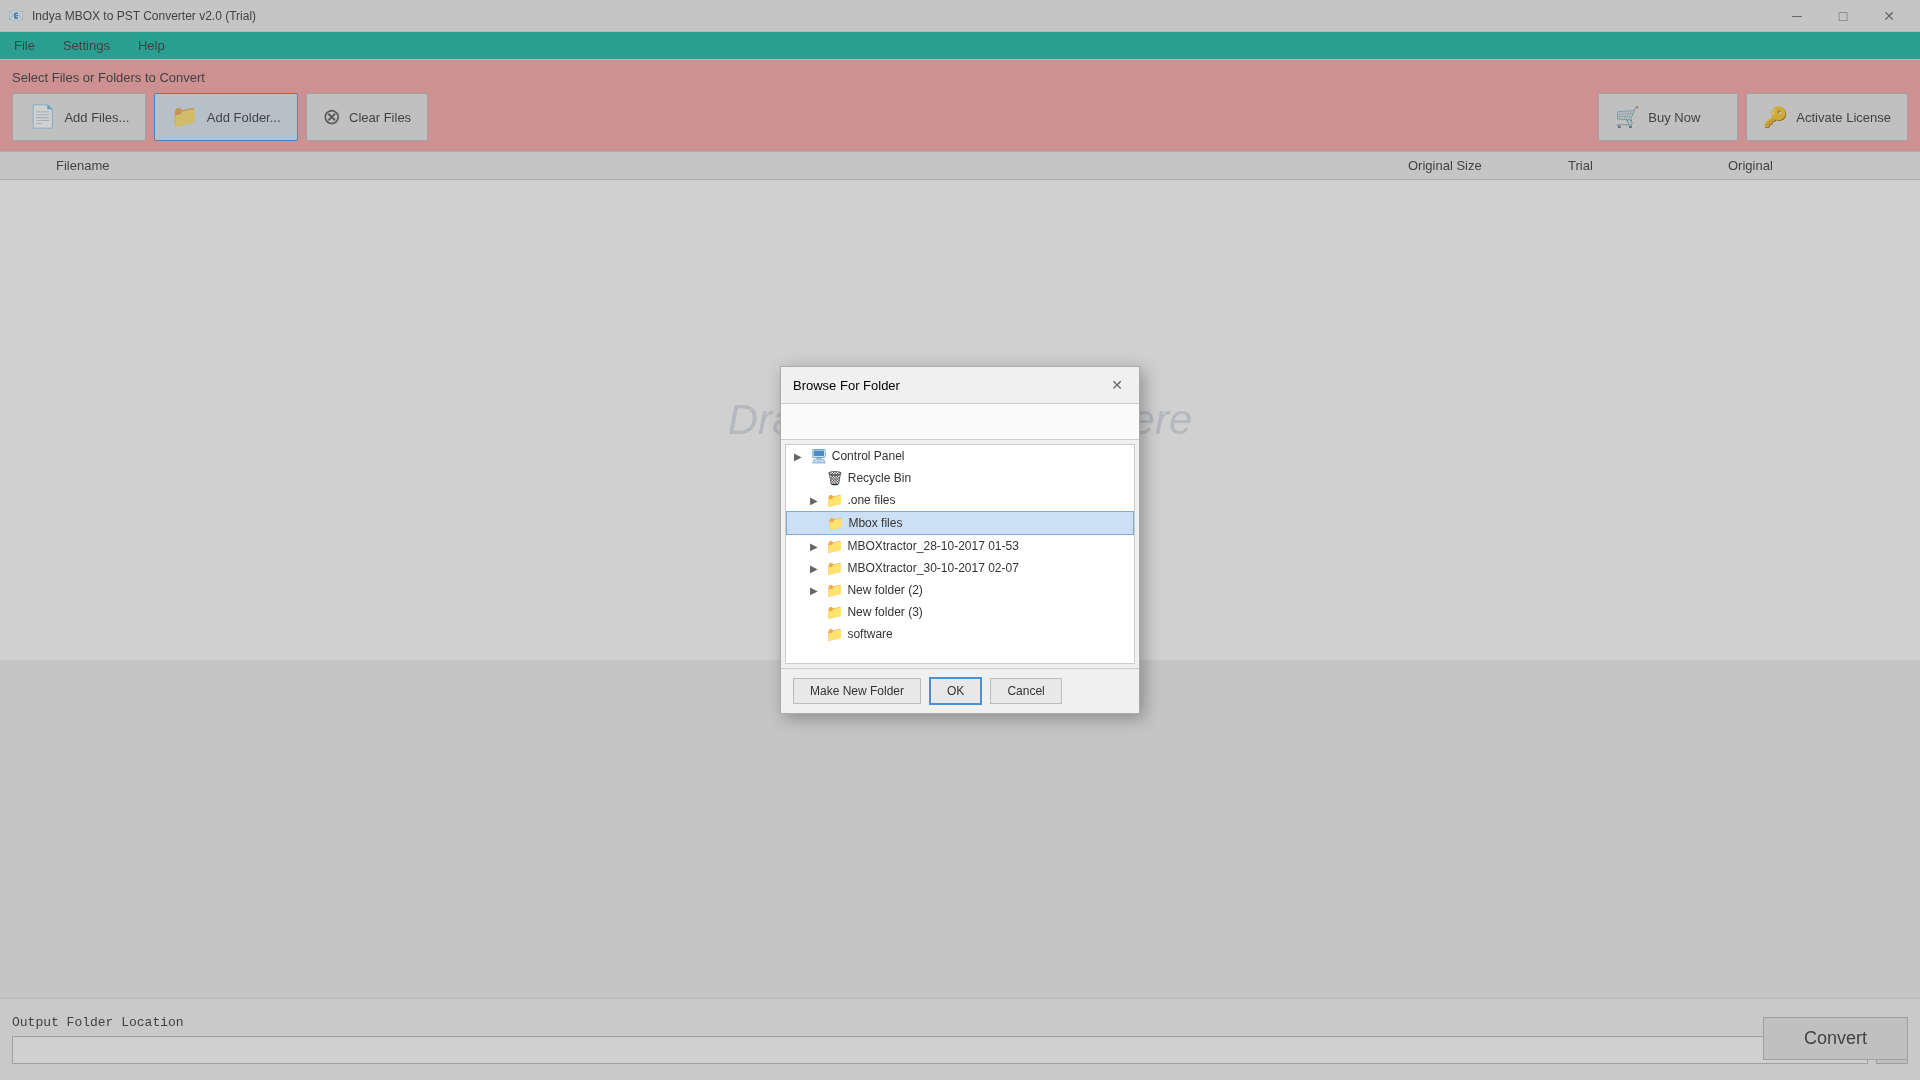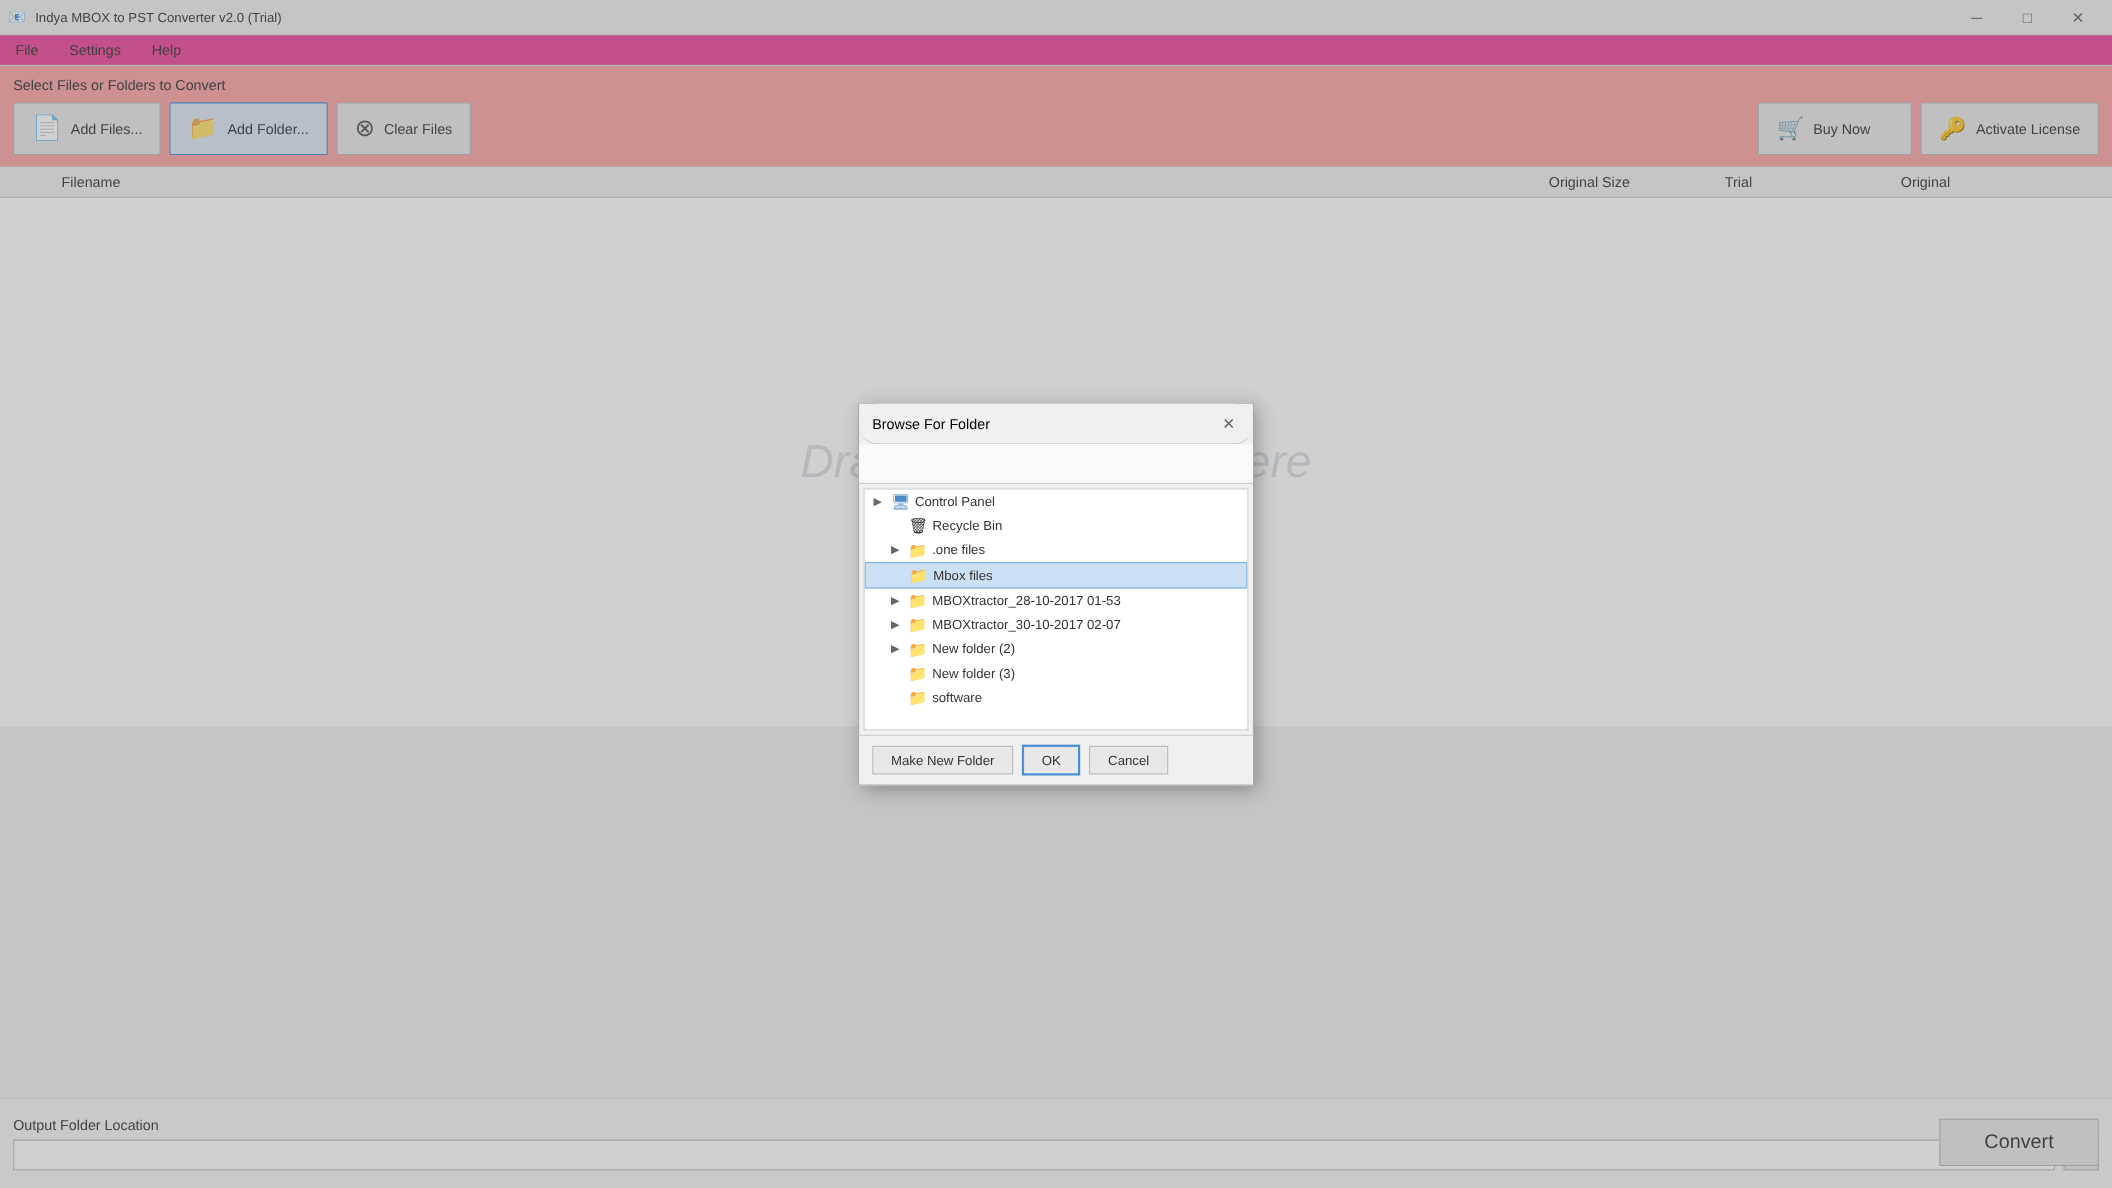--- a/index.html
+++ b/index.html
@@ -48,21 +48,21 @@
       cursor: pointer;
       font-size: 14px;
       color: #666;
       display: flex;
       align-items: center;
       justify-content: center;
     }
 
     
     .menu-bar {
-      background: #ec4899;
+      background: #14b8a6;
       height: 28px;
       display: flex;
       align-items: center;
       padding: 0 8px;
       gap: 16px;
       border-bottom: 1px solid #ddd;
     }
     .menu-item {
       font-size: 13px;
       color: #333;
@@ -157,20 +157,21 @@
       border-top: 1px solid #ddd;
       position: absolute;
       bottom: 0;
       left: 0;
       right: 0;
     }
     .output-label {
       font-size: 13px;
       color: #333;
       margin-bottom: 6px;
+      font-family: Liberation Mono, monospace;
     }
     .output-row {
       display: flex;
       gap: 8px;
       align-items: center;
     }
     .output-input {
       flex: 1;
       height: 28px;
       border: 1px solid #bbb;
@@ -219,21 +220,20 @@
     }
     .modal-titlebar {
       background: #f0f0f0;
       border-bottom: 1px solid #ccc;
       padding: 8px 12px;
       display: flex;
       justify-content: space-between;
       align-items: center;
       font-size: 13px;
       font-weight: 500;
-      border-radius: 17px;
     }
     .modal-close-btn {
       width: 20px;
       height: 20px;
       border: none;
       background: transparent;
       cursor: pointer;
       font-size: 14px;
       color: #666;
       display: flex;

